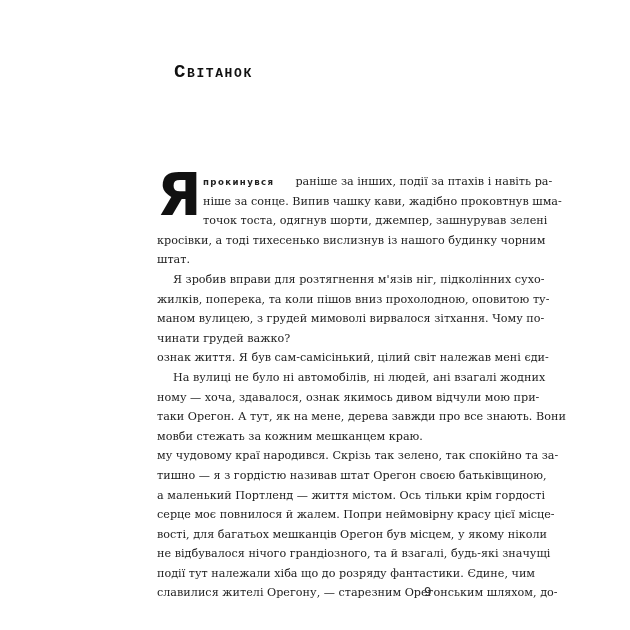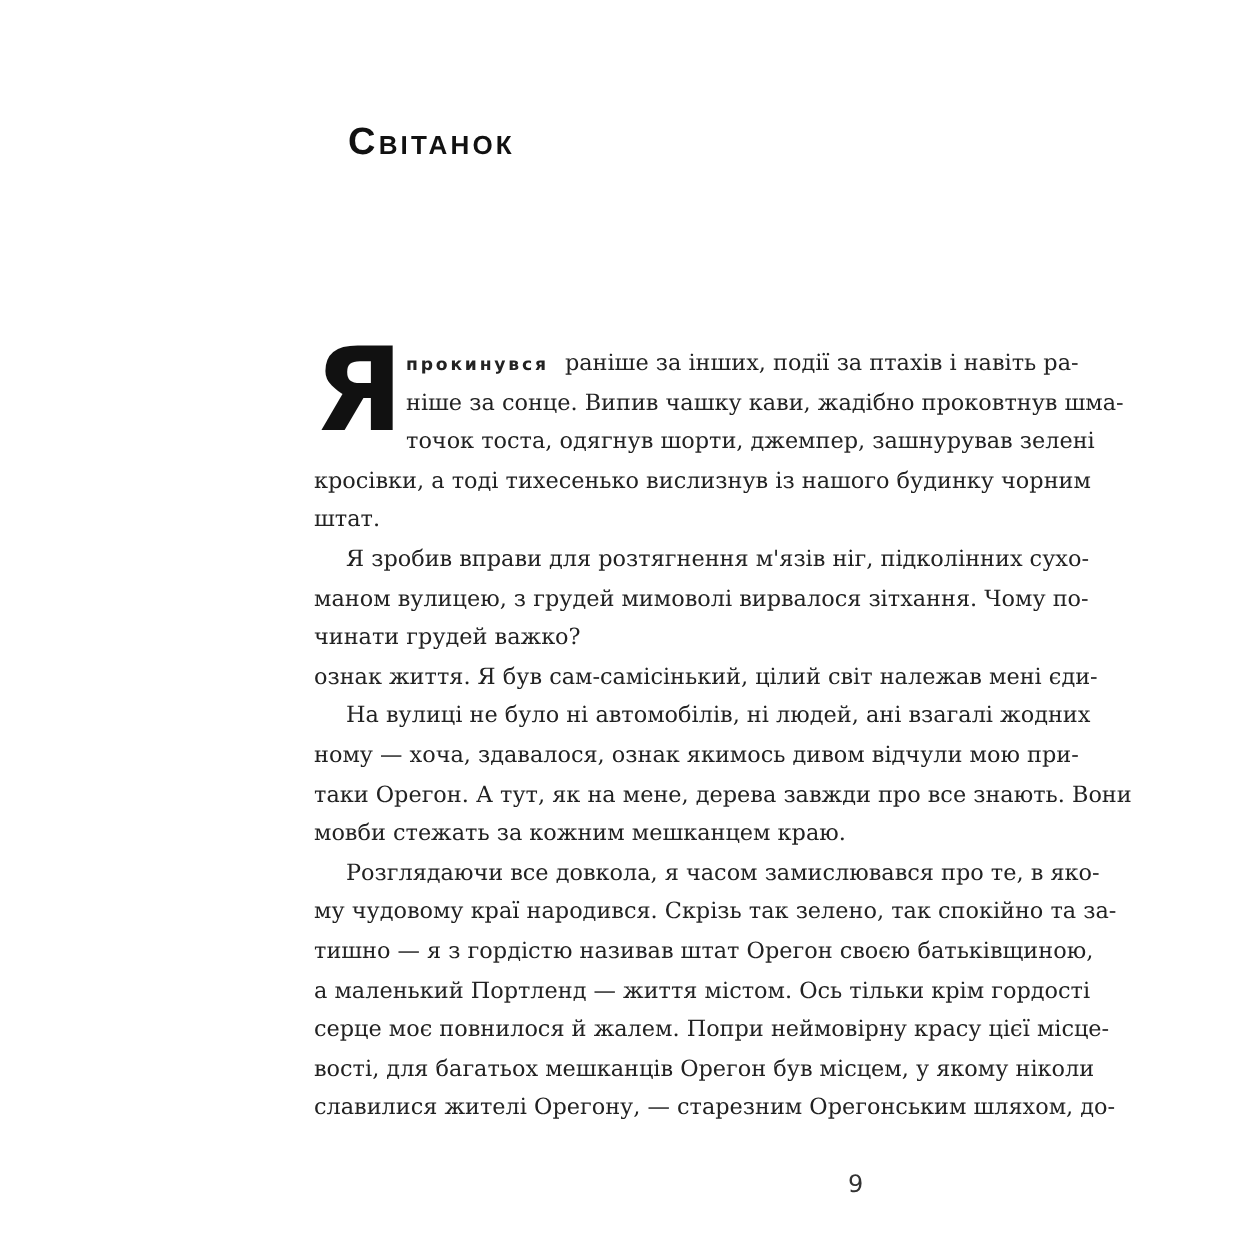--- a/index.html
+++ b/index.html
@@ -17,21 +17,21 @@
     .page {
       position: absolute;
       left: 0; top: 0;
       width: 630px; height: 630px;
       background: #ffffff;
     }
     .chapter-title {
       position: absolute;
       left: 174px;
       top: 61px;
-      font-family: Liberation Sans, sans-serif;
+      font-family: Liberation Mono, monospace;
       font-weight: bold;
       font-size: 19px;
       letter-spacing: 1.6px;
       color: #111;
       margin: 0;
       font-variant: small-caps;
     }
     .text-block {
       position: absolute;
       left: 157px;
@@ -69,21 +69,21 @@
       font-weight: bold;
       font-size: 58px;
       line-height: 58px;
       color: #111;
     }
     .lead-in {
       font-family: "DejaVu Sans", sans-serif;
       font-weight: bold;
       font-size: 8.6px;
       letter-spacing: 1.4px;
-      margin-right: 8px;
+      margin-right: 21px;
     }
     .page-number {
       position: absolute;
       left: 424px;
       top: 585px;
       font-family: "DejaVu Sans", sans-serif;
       font-size: 12px;
       color: #333;
     }
   </style>
@@ -96,33 +96,35 @@
   <div class="text-block">
     <span class="drop-cap">Я</span>
 
     <span class="line dc"><span class="lead-in">прокинувся</span><span>раніше за інших, події за птахів і навіть ра-</span></span>
     <span class="line dc">ніше за сонце. Випив чашку кави, жадібно проковтнув шма-</span>
     <span class="line dc">точок тоста, одягнув шорти, джемпер, зашнурував зелені</span>
     <span class="line">кросівки, а тоді тихесенько вислизнув із нашого будинку чорним</span>
     <span class="line last">штат.</span>
 
     <span class="line indent">Я зробив вправи для розтягнення м'язів ніг, підколінних сухо-</span>
+    <span class="line">жилків, поперека, та коли пішов вниз прохолодною, оповитою ту-</span>
     <span class="line">маном вулицею, з грудей мимоволі вирвалося зітхання. Чому по-</span>
     <span class="line last">чинати грудей важко?</span>
 
     <span class="line">ознак життя. Я був сам-самісінький, цілий світ належав мені єди-</span>
     <span class="line indent">На вулиці не було ні автомобілів, ні людей, ані взагалі жодних</span>
     <span class="line">ному — хоча, здавалося, ознак якимось дивом відчули мою при-</span>
     <span class="line">таки Орегон. А тут, як на мене, дерева завжди про все знають. Вони</span>
     <span class="line last">мовби стежать за кожним мешканцем краю.</span>
 
-    <span class="line indent">Розглядаючи все довкола, я часом замислювався про те, в яко-</span>
     <span class="line">му чудовому краї народився. Скрізь так зелено, так спокійно та за-</span>
     <span class="line">тишно — я з гордістю називав штат Орегон своєю батьківщиною,</span>
     <span class="line">а маленький Портленд — життя містом. Ось тільки крім гордості</span>
     <span class="line">серце моє повнилося й жалем. Попри неймовірну красу цієї місце-</span>
     <span class="line">вості, для багатьох мешканців Орегон був місцем, у якому ніколи</span>
+    <span class="line">не відбувалося нічого грандіозного, та й взагалі, будь-які значущі</span>
+    <span class="line">події тут належали хіба що до розряду фантастики. Єдине, чим</span>
     <span class="line">славилися жителі Орегону, — старезним Орегонським шляхом, до-</span>
 
   </div>
 
   <div class="page-number">9</div>
 </div>
 
 </body></html>

